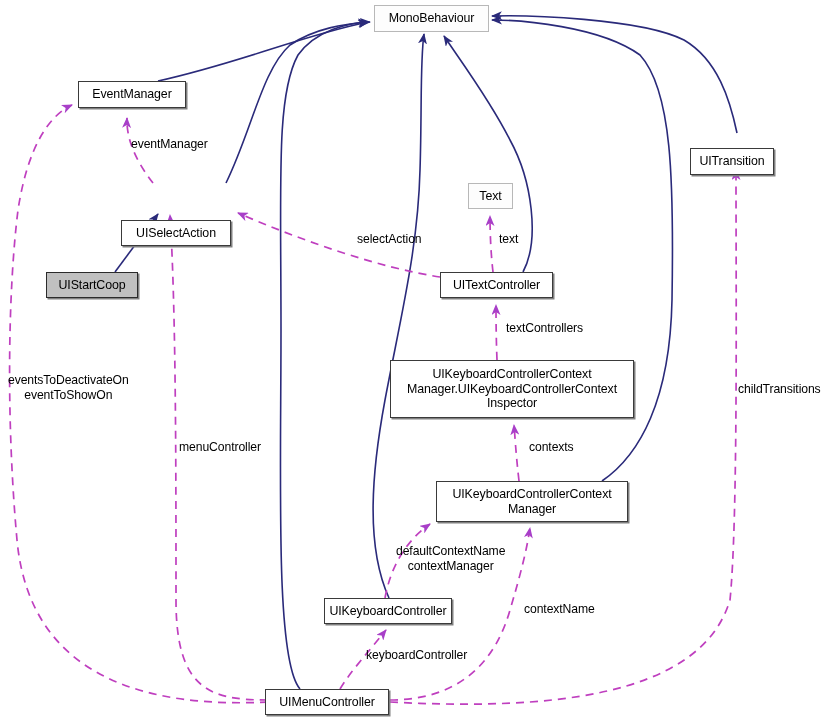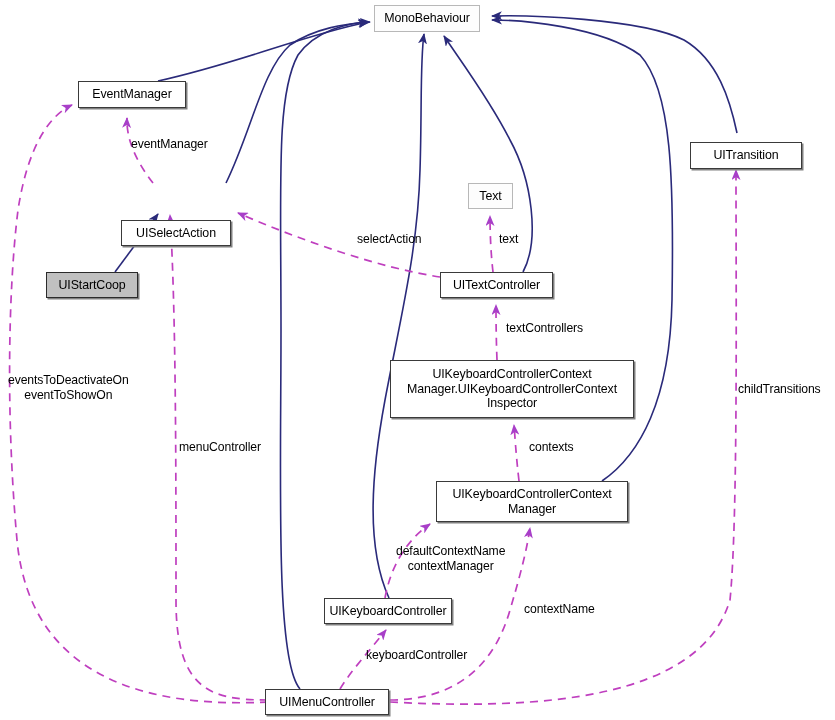--- a/index.html
+++ b/index.html
@@ -118,25 +118,25 @@
 
     <path class="usage-path" marker-end="url(#purple-arrow)" d="M 385,598 C 390,570 404,542 430,524"></path>
 
     <path class="usage-path" marker-end="url(#purple-arrow)" d="M 340,689 C 350,672 370,650 386,630"></path>
 
     <path class="usage-path" marker-end="url(#purple-arrow)" d="M 390,700 C 440,700 490,680 510,610 C 526,556 528,540 530,528"></path>
 
     <path class="usage-path" marker-end="url(#purple-arrow)" d="M 390,702 C 540,710 700,700 730,600 C 738,520 736,300 736,170"></path>
   </svg>
 
-  <div class="node external" style="left:374px; top:5px; width:106px; height:27px;">MonoBehaviour</div>
+  <div class="node external" style="left:374px; top:5px; width:115px; height:27px;">MonoBehaviour</div>
 
   <div class="node" style="left:78px; top:81px; width:108px; height:27px;">EventManager</div>
 
-  <div class="node" style="left:690px; top:142px; width:112px; height:27px;">UITransition</div>
+  <div class="node" style="left:690px; top:148px; width:84px; height:27px;">UITransition</div>
 
   <div class="node" style="left:121px; top:183px; width:110px; height:26px;margin-top:37px;">UISelectAction</div>
 
   <div class="node external" style="left:468px; top:183px; width:45px; height:26px;">Text</div>
 
   <div class="node current" style="left:46px; top:272px; width:92px; height:26px;">UIStartCoop</div>
 
   <div class="node" style="left:440px; top:272px; width:113px; height:26px;">UITextController</div>
 
   <div class="node" style="left:390px; top:360px; width:244px; height:58px;">UIKeyboardControllerContext

